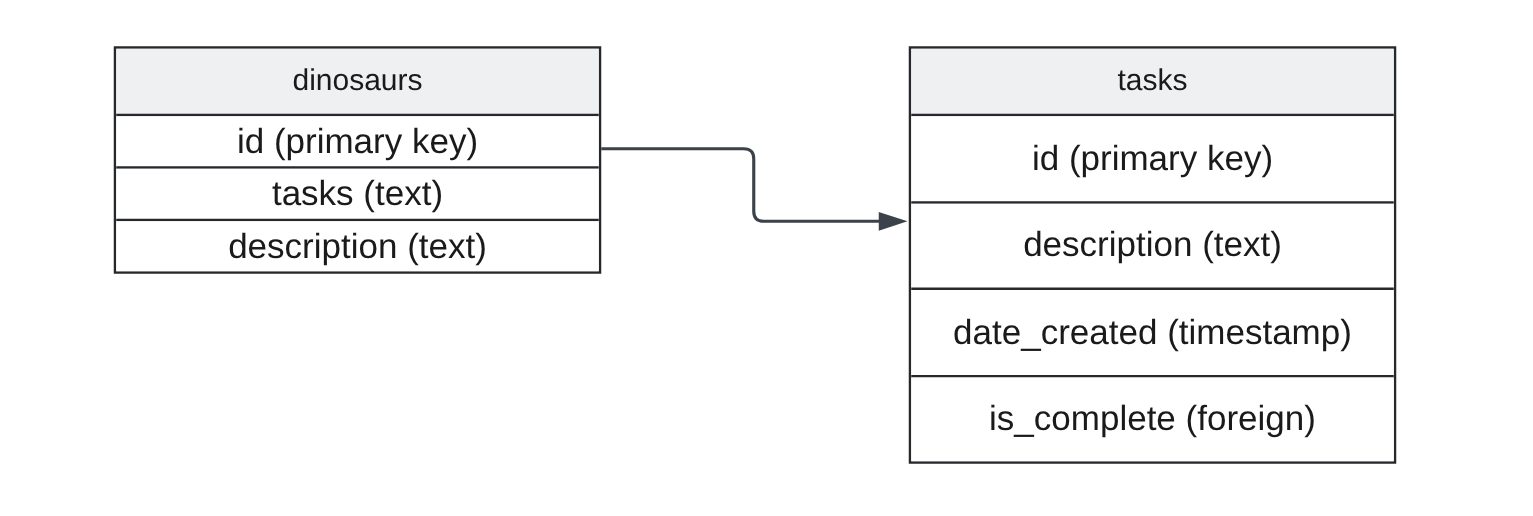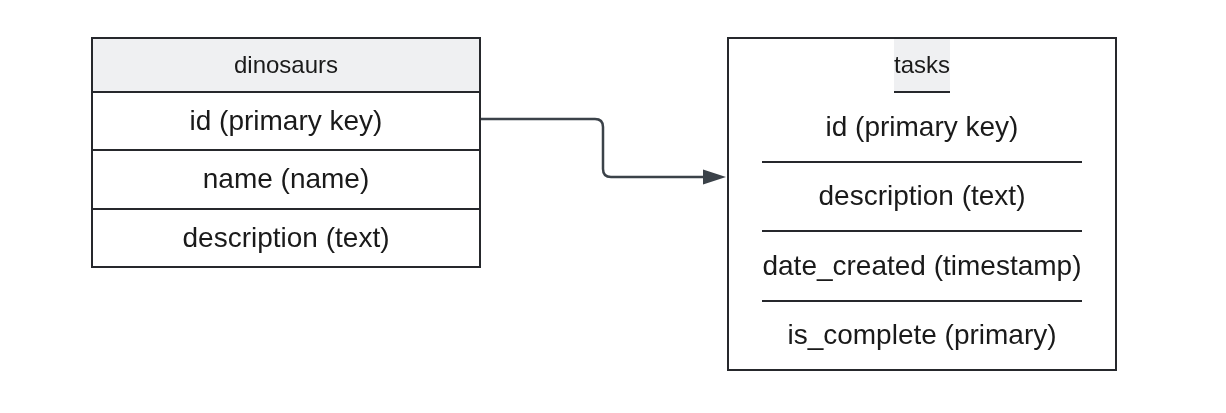--- a/index.html
+++ b/index.html
@@ -23,22 +23,22 @@
     overflow: hidden;
   }
   .er-table {
     position: absolute;
     display: flex;
     flex-direction: column;
     width: 390px;
     border: 2px solid var(--table-border);
     background: var(--row-fill);
   }
-  .er-table.dinosaurs { left: 91px; top: 37px; height: 231px; }
-  .er-table.tasks     { left: 727px; top: 37px; height: 334px; align-items: center; }
+  .er-table.dinosaurs { left: 91px; top: 37px; height: 182px; }
+  .er-table.tasks     { left: 727px; top: 37px; height: 334px; }
   .er-header {
     height: 54px;
     flex: 0 0 54px;
     background: var(--header-fill);
     border-bottom: 2px solid var(--table-border);
     display: flex;
     align-items: center;
     justify-content: center;
     font-size: 24px;
     color: var(--text);
@@ -79,32 +79,32 @@
 </style>
 </head>
 <body>
 
 <div class="canvas">
 
   <div class="er-table dinosaurs">
     <div class="er-header">dinosaurs</div>
     <div class="er-rows">
       <div class="er-row">id (primary key)</div>
-      <div class="er-row">name (name)</div>
+      <div class="er-row">tasks (text)</div>
       <div class="er-row">description (text)</div>
     </div>
   </div>
 
   <div class="er-table tasks">
     <div class="er-header">tasks</div>
     <div class="er-rows">
       <div class="er-row">id (primary key)</div>
       <div class="er-row">description (text)</div>
       <div class="er-row">date_created (timestamp)</div>
-      <div class="er-row">is_complete (primary)</div>
+      <div class="er-row">is_complete (foreign)</div>
     </div>
   </div>
 
   <svg class="connector-svg" viewBox="0 0 1226 413">
     <path class="connector-line" d="M 481 119 L 595 119 Q 603 119 603 127 L 603 169 Q 603 177 611 177 L 704 177"></path>
     <polygon class="arrowhead" points="703,169.5 726,177 703,184.5"></polygon>
   </svg>
 
 </div>
 

